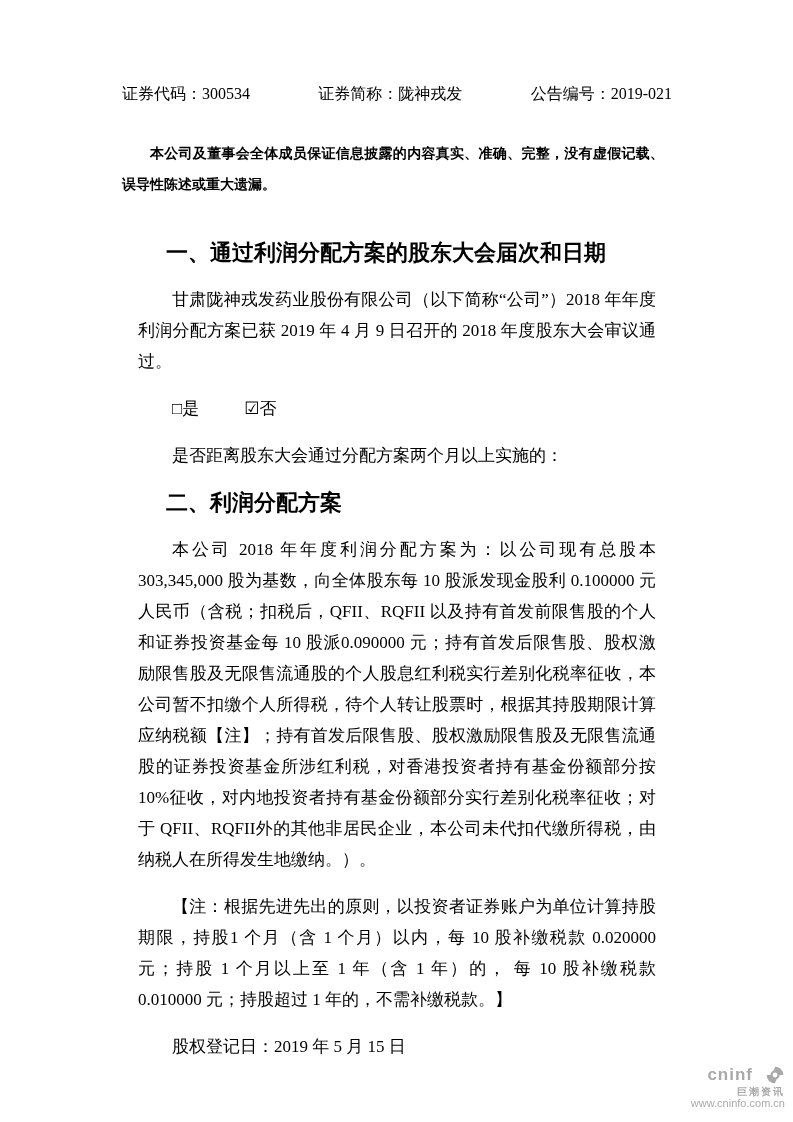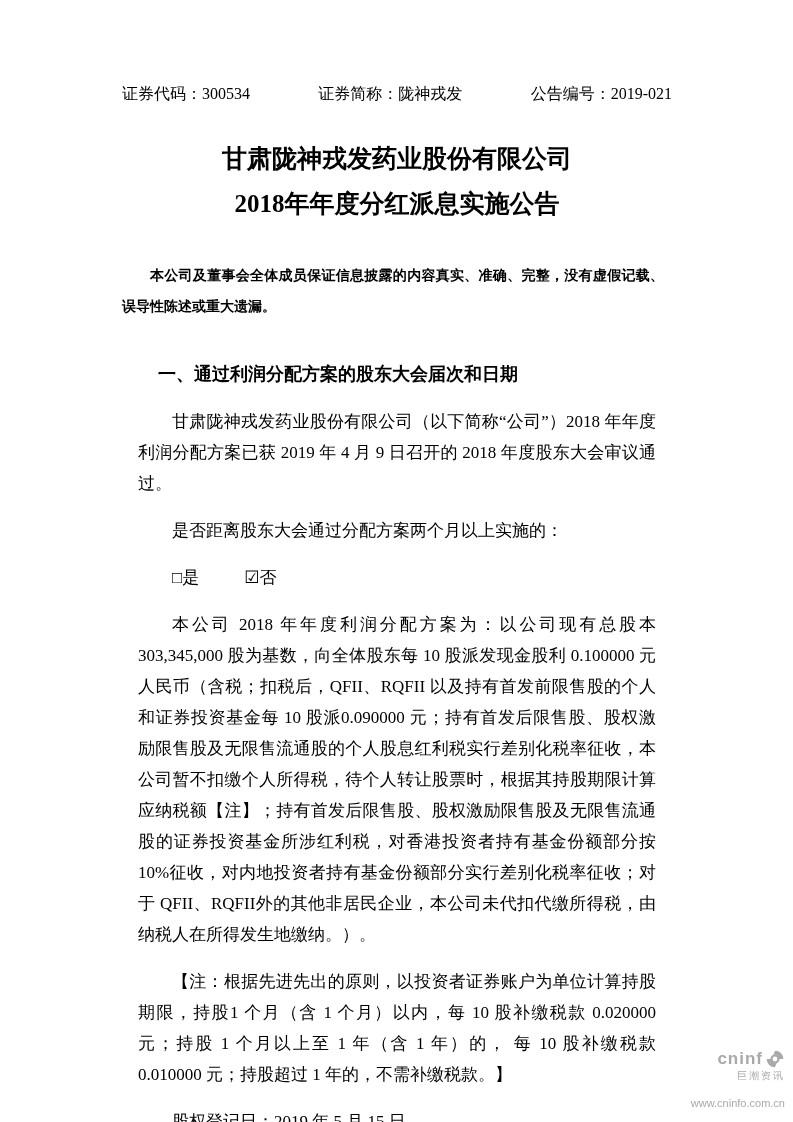--- a/index.html
+++ b/index.html
@@ -37,21 +37,21 @@
   .declaration {
     margin: 34px 8px 0 0;
     font-weight: bold;
     font-size: 14px;
     line-height: 31px;
     text-indent: 2em;
     text-align: justify;
   }
   .sec {
     margin: 0;
-    font-size: 18px;
+    font-size: 22px;
     font-weight: bold;
     line-height: 31px;
     text-indent: 2em;
   }
   .sec.first { margin-top: 37px; }
   .body {
     margin: 16px;
     font-size: 17px;
     line-height: 31px;
     text-indent: 2em;
@@ -65,58 +65,55 @@
     bottom: 12px;
     text-align: right;
     color: #a9a9a9;
     font-family: "Liberation Sans", "DejaVu Sans", sans-serif;
     line-height: 1.15;
   }
   .brand-row {
     display: flex;
     align-items: center;
     justify-content: flex-end;
-    gap: 2px;
+    gap: 12px;
   }
   .brand {
     font-weight: bold;
     font-size: 17px;
     letter-spacing: 1px;
   }
   .swirl { display: inline-flex; }
-  .brand-cn { font-size: 10px; letter-spacing: 2px; margin-top: 1px; }
-  .brand-url { font-size: 11px; margin-top: 16px; }
+  .brand-cn { font-size: 10px; letter-spacing: 2px; margin-top: 1px; font-weight: bold; }
+  .brand-url { font-size: 11px; margin-top: 0; }
 </style>
 </head>
 <body>
 
 <div class="page">
   <div class="content">
 
     <div class="doc-header">
       <span>证券代码：300534</span>
       <span>证券简称：陇神戎发</span>
       <span>公告编号：2019-021</span>
     </div>
 
-    <h1 class="title">
-      <span class="title-line">甘肃陇神戎发药业股份有限公司</span>
-      <span class="title-line">2018年年度分红派息实施公告</span>
-    </h1>
 
     <p class="declaration">本公司及董事会全体成员保证信息披露的内容真实、准确、完整，没有虚假记载、误导性陈述或重大遗漏。</p>
 
     <h2 class="sec first">一、通过利润分配方案的股东大会届次和日期</h2>
     <p class="body">甘肃陇神戎发药业股份有限公司（以下简称“公司”）2018 年年度利润分配方案已获 2019 年 4 月 9 日召开的 2018 年度股东大会审议通过。</p>
-    <p class="body">是否距离股东大会通过分配方案两个月以上实施的：</p>
     <p class="body checkbox-row">
       <span class="cb yes">□是</span>
       <span class="cb no">☑否</span>
     </p>
+    <p class="body">是否距离股东大会通过分配方案两个月以上实施的：</p>
 
+    <h2 class="sec">二、利润分配方案</h2>
     <p class="body">本公司 2018 年年度利润分配方案为：以公司现有总股本 303,345,000 股为基数，向全体股东每 10 股派发现金股利 0.100000 元人民币（含税；扣税后，QFII、RQFII 以及持有首发前限售股的个人和证券投资基金每 10 股派0.090000 元；持有首发后限售股、股权激励限售股及无限售流通股的个人股息红利税实行差别化税率征收，本公司暂不扣缴个人所得税，待个人转让股票时，根据其持股期限计算应纳税额【注】；持有首发后限售股、股权激励限售股及无限售流通股的证券投资基金所涉红利税，对香港投资者持有基金份额部分按 10%征收，对内地投资者持有基金份额部分实行差别化税率征收；对于 QFII、RQFII外的其他非居民企业，本公司未代扣代缴所得税，由纳税人在所得发生地缴纳。）。</p>
     <p class="body">【注：根据先进先出的原则，以投资者证券账户为单位计算持股期限，持股1 个月（含 1 个月）以内，每 10 股补缴税款 0.020000 元；持股 1 个月以上至 1 年（含 1 年）的， 每 10 股补缴税款 0.010000 元；持股超过 1 年的，不需补缴税款。】</p>
 
     <p class="body">股权登记日：2019 年 5 月 15 日</p>
 
   </div>
 
   <div class="cninfo">
     <div class="brand-row">
       <span class="brand">cninf</span>

